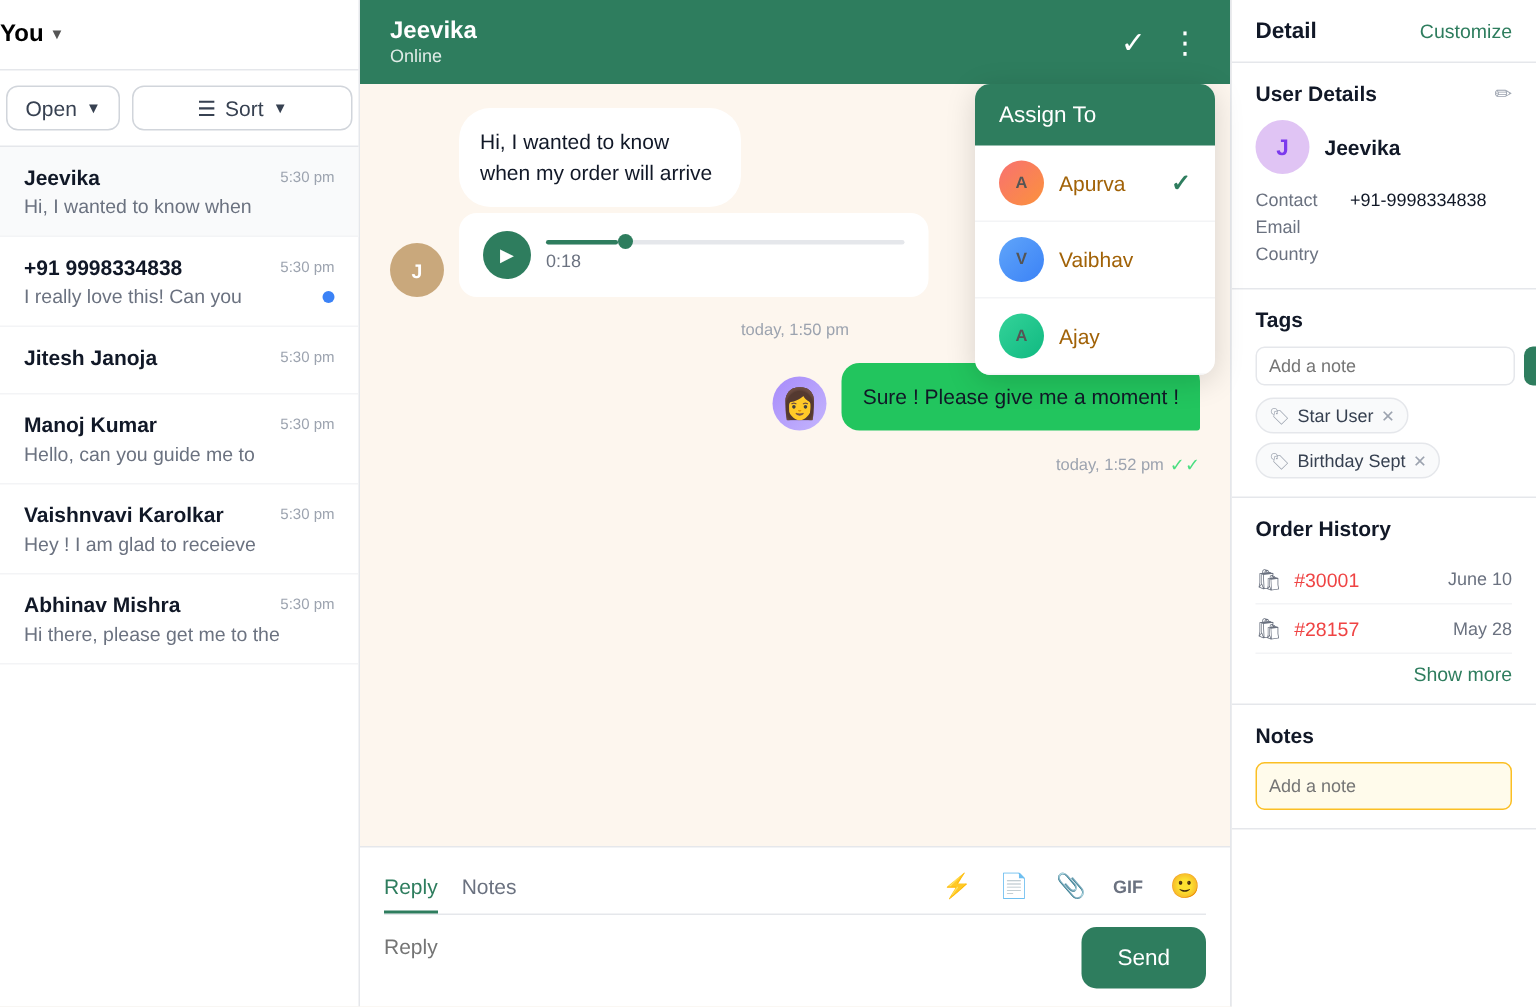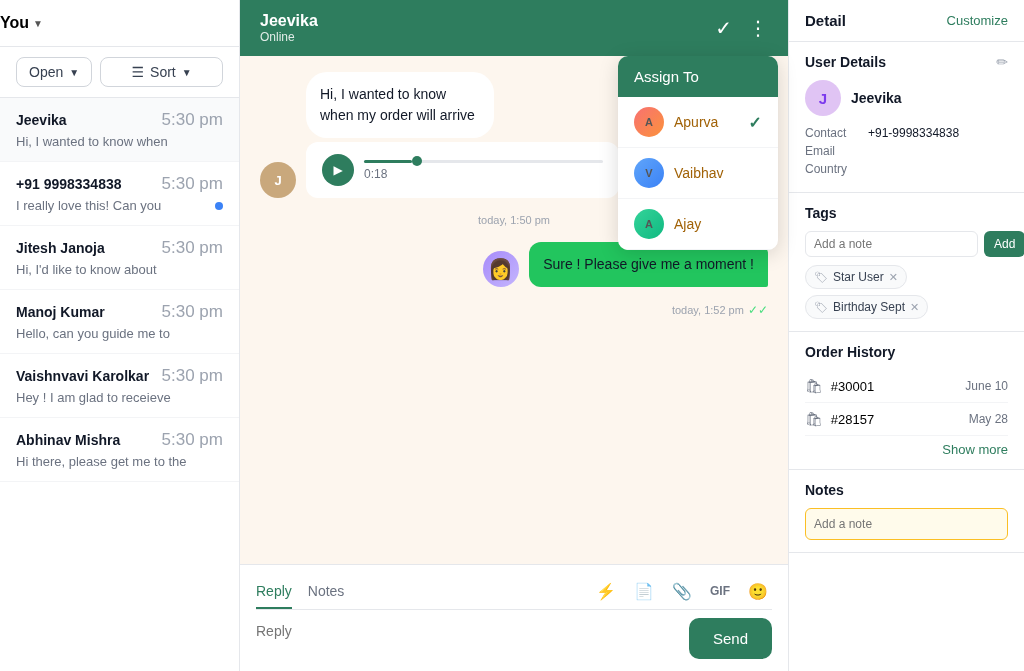--- a/index.html
+++ b/index.html
@@ -3,30 +3,30 @@
   <meta charset="utf-8">
   <style>
     * { box-sizing: border-box; margin: 0; padding: 0; font-family: -apple-system, BlinkMacSystemFont, 'Segoe UI', sans-serif; }
     body { width: 1024px; height: 671px; overflow: hidden; display: flex; background: #f0f0f0; }
 
     
     .sidebar { width: 240px; background: #fff; display: flex; flex-direction: column; border-right: 1px solid #e5e7eb; }
     .sidebar-header { padding: 14px 0; border-bottom: 1px solid #e5e7eb; display: flex; align-items: flex-end; }
     .you-btn { display: flex; align-items: center; gap: 4px; font-weight: 600; font-size: 16px; cursor: pointer; }
     .chevron-small { font-size: 10px; color: #555; }
-    .sidebar-toolbar { padding: 10px 16px; display: flex; gap: 8px; align-items: center; border-bottom: 1px solid #e5e7eb; }
+    .sidebar-toolbar { padding: 10px 4px; display: flex; gap: 8px; align-items: center; border-bottom: 1px solid #e5e7eb; }
     .open-btn, .sort-btn { display: flex; align-items: center; gap: 6px; padding: 6px 12px; border: 1px solid #d1d5db; border-radius: 8px; background: #fff; cursor: pointer; font-size: 14px; color: #374151; }
     .open-btn .chevron, .sort-btn .chevron { font-size: 10px; }
     .sort-btn { flex: 1; justify-content: center; }
     .contact-list { overflow-y: auto; flex: 1; }
     .contact-item { padding: 12px 16px; border-bottom: 1px solid #f3f4f6; cursor: pointer; }
     .contact-item.active { background: #f9fafb; }
     .contact-top { display: flex; justify-content: space-between; align-items: center; margin-bottom: 4px; }
     .contact-name { font-size: 14px; font-weight: 600; color: #111827; }
-    .contact-time { font-size: 17px; color: #9ca3af; }
+    .contact-time { font-size: 10px; color: #9ca3af; }
     .contact-preview { font-size: 13px; color: #6b7280; display: flex; align-items: center; justify-content: space-between; }
     .unread-dot { width: 8px; height: 8px; background: #3b82f6; border-radius: 50%; flex-shrink: 0; }
 
     
     .chat-area { flex: 1; display: flex; flex-direction: column; background: #fdf6ee; position: relative; }
     .chat-header { background: #2e7d5e; color: white; padding: 12px 20px; display: flex; align-items: center; justify-content: space-between; }
     .chat-header-info { display: flex; flex-direction: column; }
     .chat-name { font-size: 16px; font-weight: 600; }
     .chat-status { font-size: 12px; opacity: 0.85; }
     .chat-header-actions { display: flex; gap: 16px; align-items: center; }
@@ -61,21 +61,21 @@
     .chat-input-area { background: #fff; border-top: 1px solid #e5e7eb; padding: 12px 16px; }
     .input-tabs { display: flex; gap: 16px; margin-bottom: 8px; border-bottom: 1px solid #e5e7eb; }
     .input-tab { padding: 6px 0; font-size: 14px; cursor: pointer; color: #6b7280; border-bottom: 2px solid transparent; }
     .input-tab.active { color: #2e7d5e; border-bottom-color: #2e7d5e; font-weight: 500; }
     .tool-icon { width: 28px; height: 28px; display: flex; align-items: center; justify-content: center; color: #6b7280; cursor: pointer; font-size: 16px; }
     .input-row { display: flex; align-items: flex-end; gap: 10px; }
     .reply-input { flex: 1; border: none; outline: none; font-size: 14px; color: #9ca3af; padding: 4px 0; min-height: 40px; resize: none; background: transparent; }
     .send-btn { background: #2e7d5e; color: white; border: none; border-radius: 10px; padding: 12px 24px; font-size: 15px; font-weight: 500; cursor: pointer; }
 
     
-    .detail-panel { width: 236px; background: #fff; border-left: 1px solid #e5e7eb; overflow-y: auto; }
+    .detail-panel { width: 204px; background: #fff; border-left: 1px solid #e5e7eb; overflow-y: auto; }
     .detail-header { padding: 12px 16px; display: flex; align-items: center; justify-content: space-between; border-bottom: 1px solid #e5e7eb; }
     .detail-title { font-size: 15px; font-weight: 600; color: #111827; }
     .customize-btn { font-size: 13px; color: #2e7d5e; cursor: pointer; }
     .detail-section { padding: 12px 16px; border-bottom: 1px solid #e5e7eb; }
     .section-header { display: flex; align-items: center; justify-content: space-between; margin-bottom: 10px; }
     .section-title { font-size: 14px; font-weight: 600; color: #111827; }
     .edit-icon { color: #9ca3af; cursor: pointer; font-size: 14px; }
     .user-avatar-row { display: flex; align-items: center; gap: 10px; margin-bottom: 10px; }
     .user-avatar-circle { width: 36px; height: 36px; border-radius: 50%; background: #e0c4f4; display: flex; align-items: center; justify-content: font-size; align-items: center; justify-content: center; font-size: 15px; font-weight: 600; color: #7c3aed; }
     .user-name { font-size: 14px; font-weight: 600; color: #111827; }
@@ -86,21 +86,21 @@
     .tags-input-row { display: flex; gap: 6px; margin-bottom: 8px; }
     .tags-input { flex: 1; border: 1px solid #e5e7eb; border-radius: 6px; padding: 5px 8px; font-size: 12px; outline: none; color: #9ca3af; }
     .add-tag-btn { background: #2e7d5e; color: white; border: none; border-radius: 6px; padding: 5px 10px; font-size: 12px; cursor: pointer; font-weight: 500; }
     .tag-chips { display: flex; flex-wrap: wrap; gap: 6px; }
     .tag-chip { display: flex; align-items: center; gap: 5px; background: #f9fafb; border: 1px solid #e5e7eb; border-radius: 20px; padding: 4px 8px; font-size: 12px; color: #374151; }
     .tag-chip .tag-icon { color: #9ca3af; font-size: 11px; }
     .tag-chip .remove { color: #9ca3af; cursor: pointer; font-size: 11px; }
 
     .order-item { display: flex; align-items: center; gap: 8px; padding: 8px 0; border-bottom: 1px solid #f3f4f6; }
     .order-icon { color: #6b7280; font-size: 14px; }
-    .order-id { font-size: 13px; font-weight: 500; color: #000000; flex: 1; }
+    .order-id { font-size: 13px; font-weight: 500; color: #ef4444; flex: 1; }
     .order-date { font-size: 12px; color: #6b7280; }
     .show-more-btn { font-size: 13px; color: #2e7d5e; cursor: pointer; text-align: right; display: block; margin-top: 6px; }
 
     .notes-input { width: 100%; border: 1px solid #fbbf24; border-radius: 6px; padding: 8px; font-size: 12px; outline: none; color: #9ca3af; background: #fffbeb; }
     .avatar-sm { width: 30px; height: 30px; border-radius: 50%; background: #d1d5db; display: flex; align-items: center; justify-content: center; font-size: 11px; color: #555; font-weight: 600; }
     .apurva-avatar { background: linear-gradient(135deg, #f87171, #fb923c); }
     .vaibhav-avatar { background: linear-gradient(135deg, #60a5fa, #3b82f6); }
     .ajay-avatar { background: linear-gradient(135deg, #34d399, #10b981); }
   </style>
 </head>
@@ -142,24 +142,20 @@
       </div>
       <div class="contact-preview">
         <span>I really love this! Can you</span>
         <span class="unread-dot"></span>
       </div>
     </div>
       <div class="contact-item">
       <div class="contact-top">
         <span class="contact-name">Jitesh Janoja</span>
         <span class="contact-time">5:30 pm</span>
-      </div>
-      <div class="contact-preview">
-        <span>Hi, I'd like to know about</span>
-
       </div>
     </div>
       <div class="contact-item">
       <div class="contact-top">
         <span class="contact-name">Manoj Kumar</span>
         <span class="contact-time">5:30 pm</span>
       </div>
       <div class="contact-preview">
         <span>Hello, can you guide me to</span>
 

